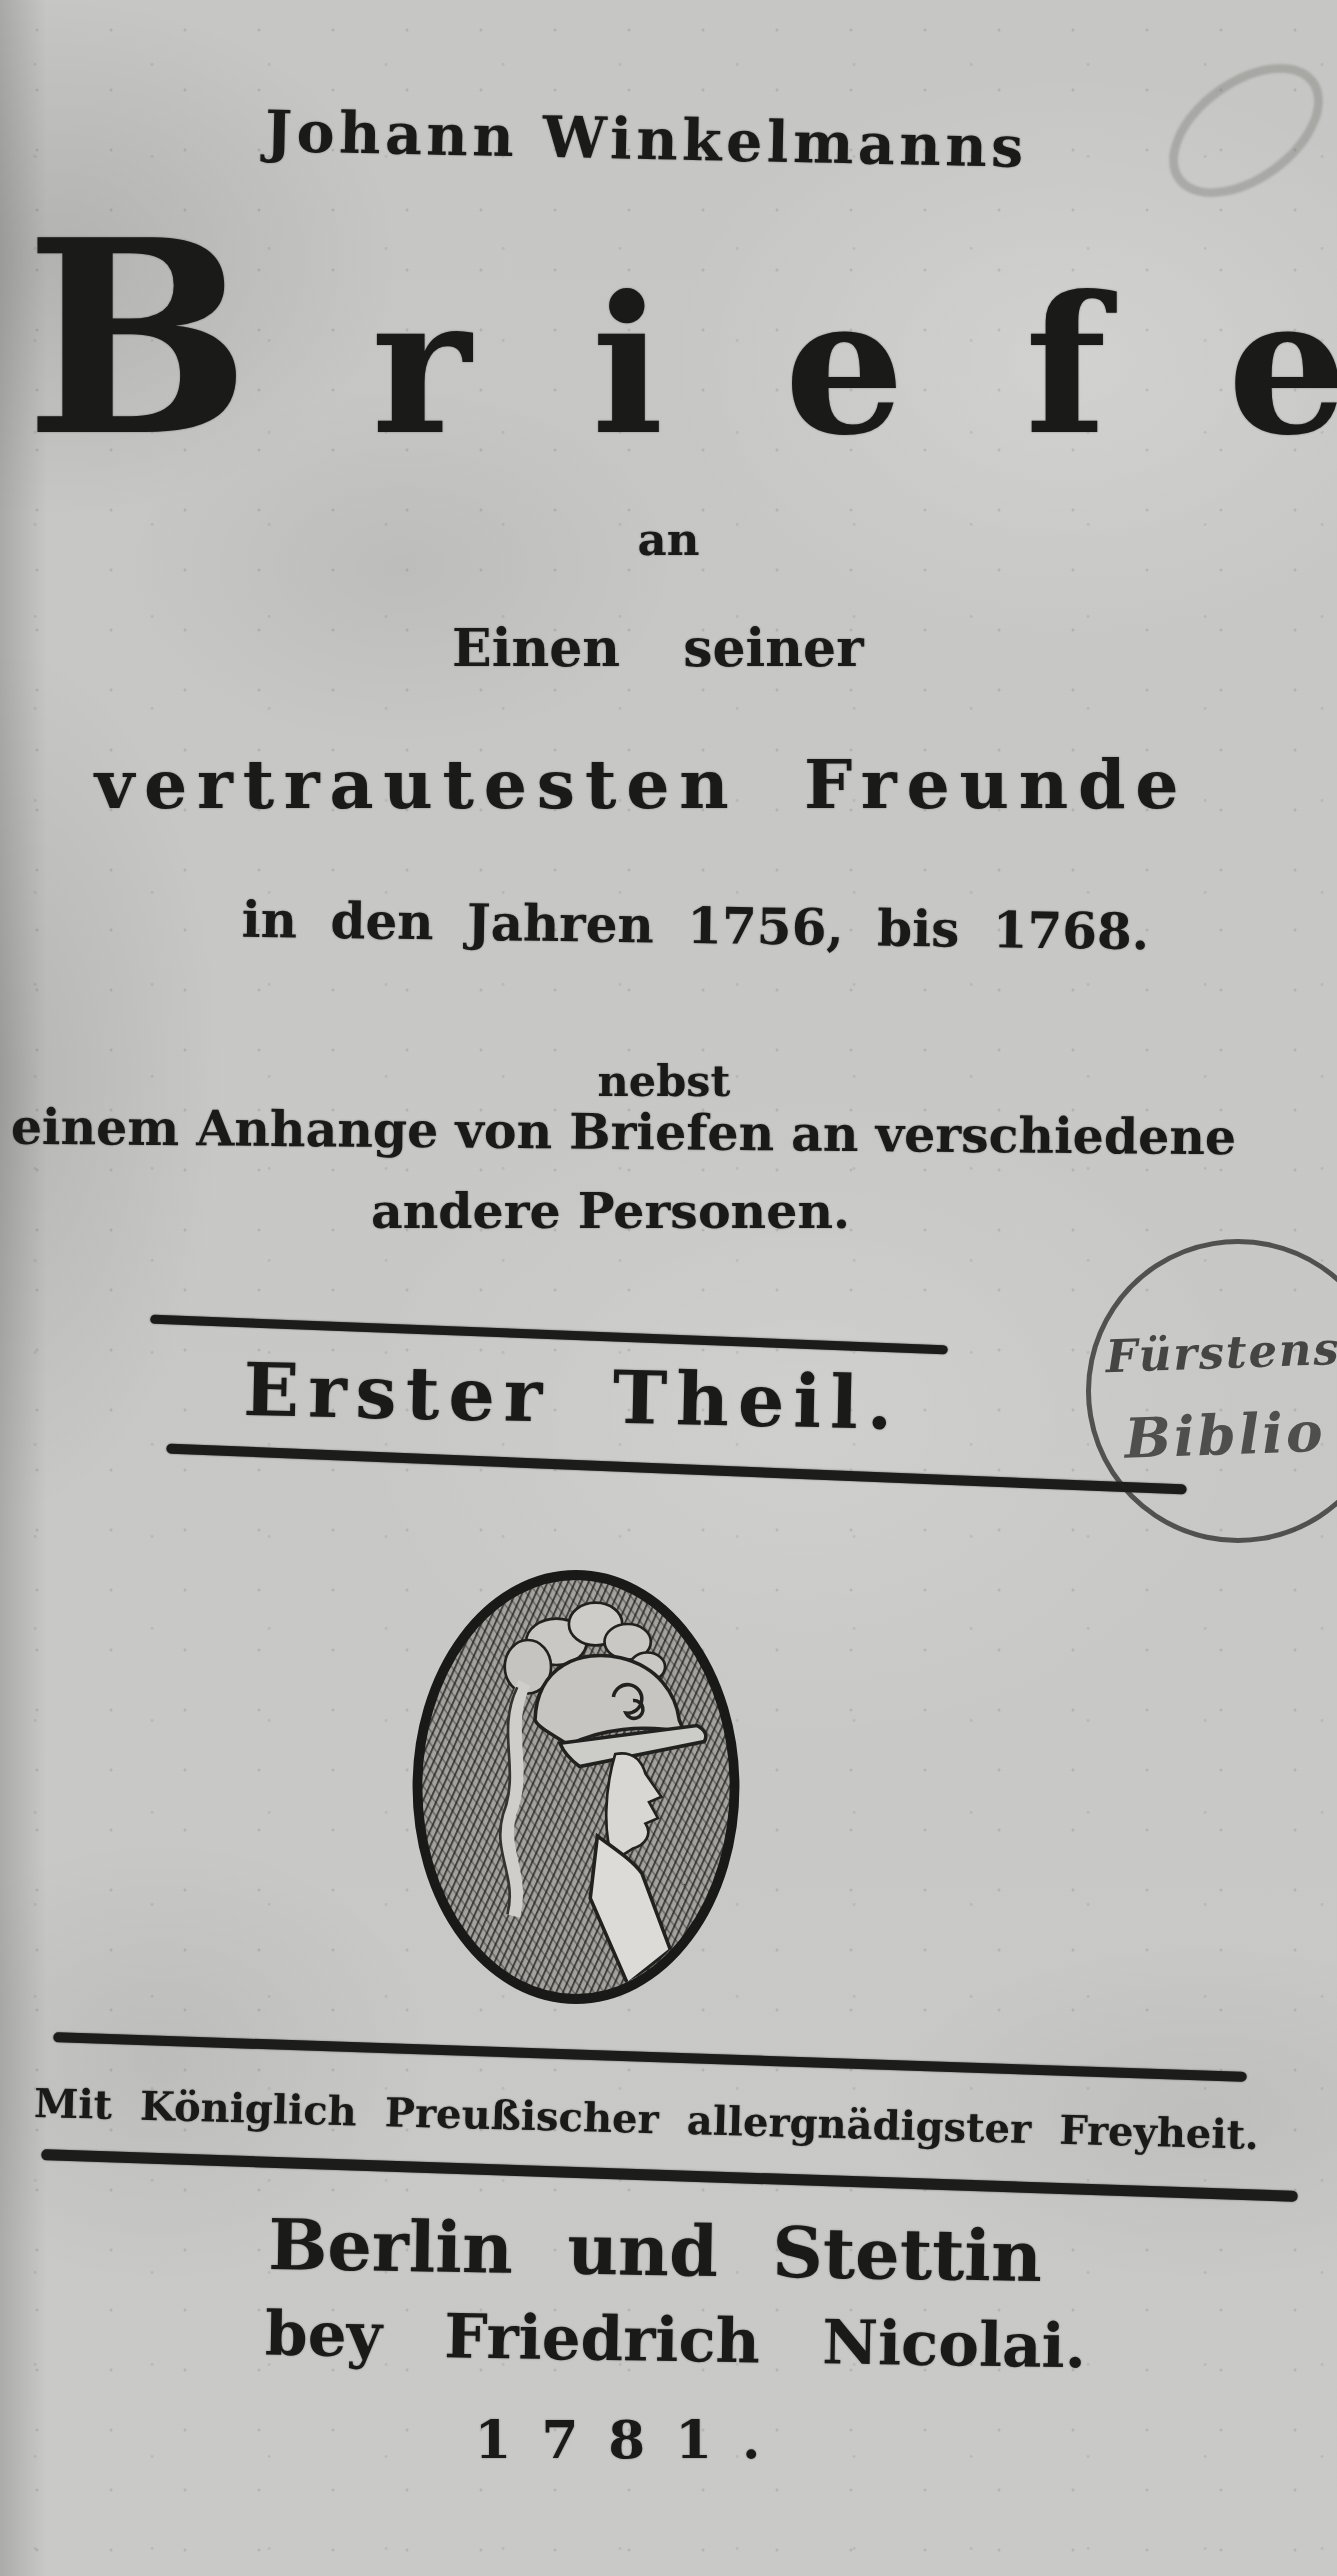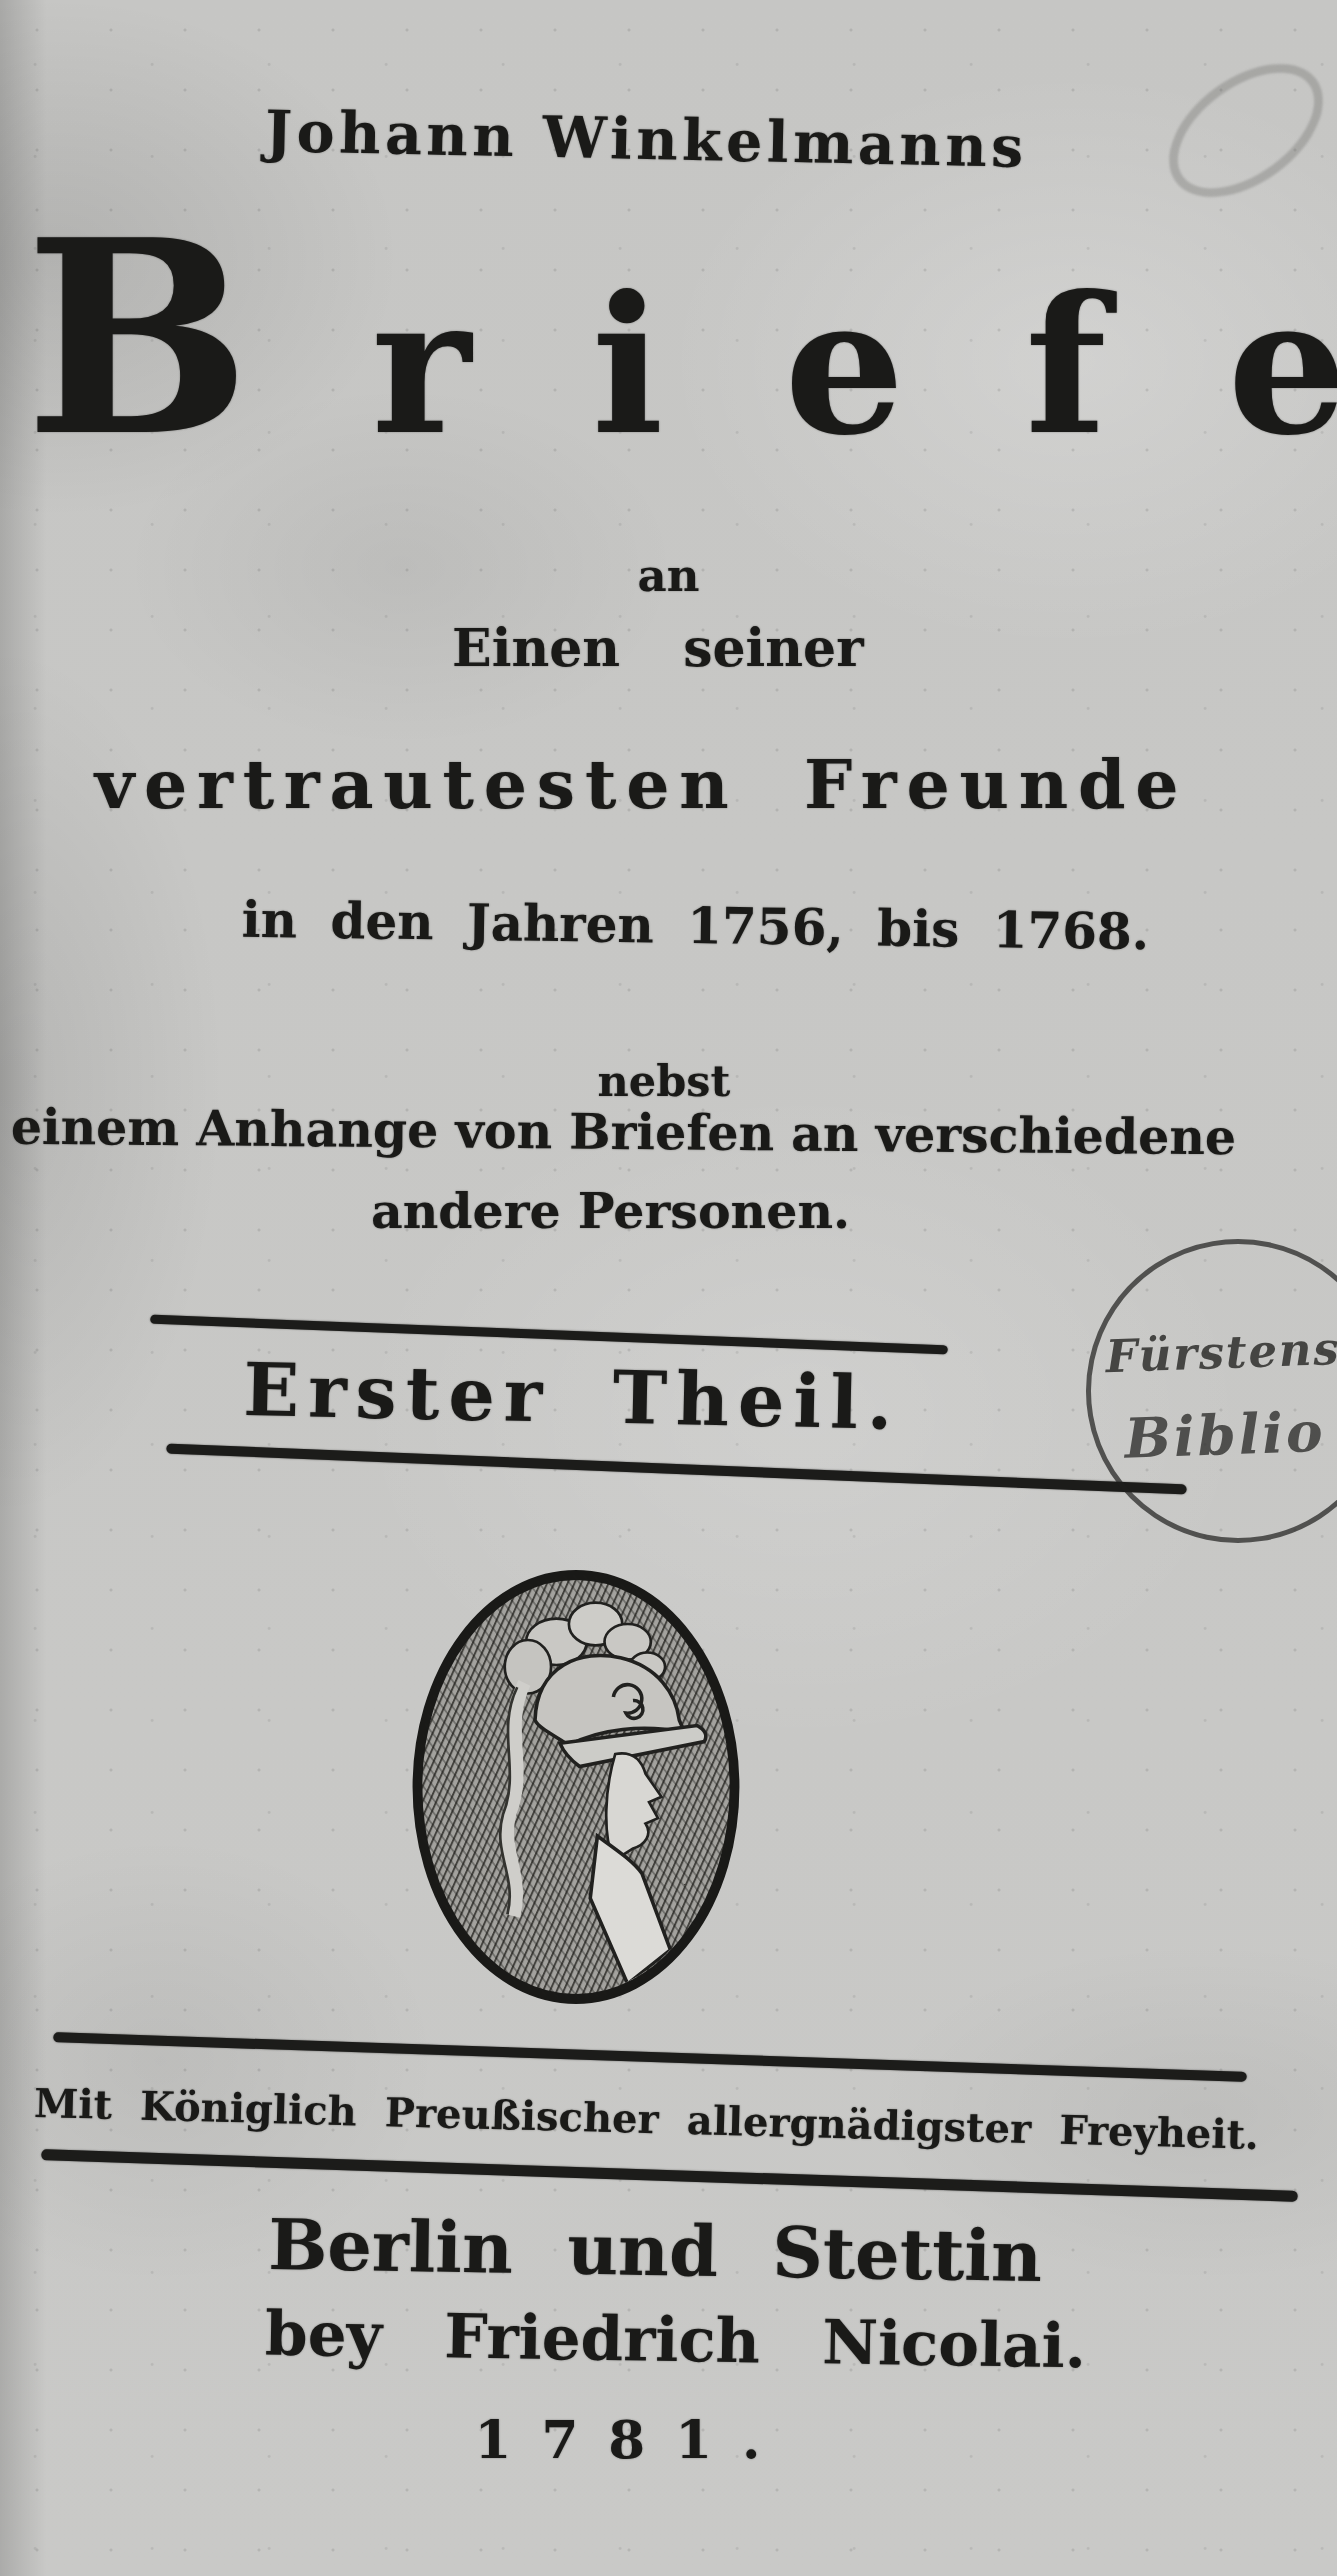--- a/index.html
+++ b/index.html
@@ -32,21 +32,21 @@
     box-shadow:0 0 1.8px rgba(20,20,18,.6);
   }
   .author{top:105px;font-size:57px;letter-spacing:4.5px;transform:translateX(-22px) rotate(1.2deg);}
   .main-title{
     top:212px;left:25px;right:-10.7px;height:374px;
     display:flex;justify-content:space-between;align-items:baseline;
     font-size:189px;line-height:1.35;text-align:left;
   }
   .main-title .lt{display:inline-block;}
   .main-title .lt:first-child{font-size:267px;line-height:.95;}
-  .an{top:513px;font-size:45px;margin-top:36px;}
+  .an{top:513px;font-size:45px;}
   .ded1{top:617px;font-size:52px;word-spacing:45px;transform:translateX(-10.7px);}
   .ded2{top:744px;font-size:68px;letter-spacing:9.8px;word-spacing:32px;transform:translateX(-27px);}
   .years{top:896px;font-size:50px;word-spacing:16px;transform:translateX(27px) rotate(.8deg);}
   .nebst{top:1056px;font-size:43px;transform:translateX(-4.5px);}
   .app1{top:1103px;font-size:49px;transform:translateX(-45px) rotate(.5deg);}
   .app2{top:1182px;font-size:49px;transform:translateX(-58px);}
   .vol-rule-top{left:150px;top:1330px;width:798px;height:9px;transform:rotate(2.2deg);}
   .vol-title{top:1353px;font-size:73px;letter-spacing:9px;word-spacing:27px;transform:translateX(-96px) rotate(1.2deg);}
   .vol-rule-bottom{left:166px;top:1464px;width:1021px;height:9.8px;transform:rotate(2.3deg);}
   .stamp{

